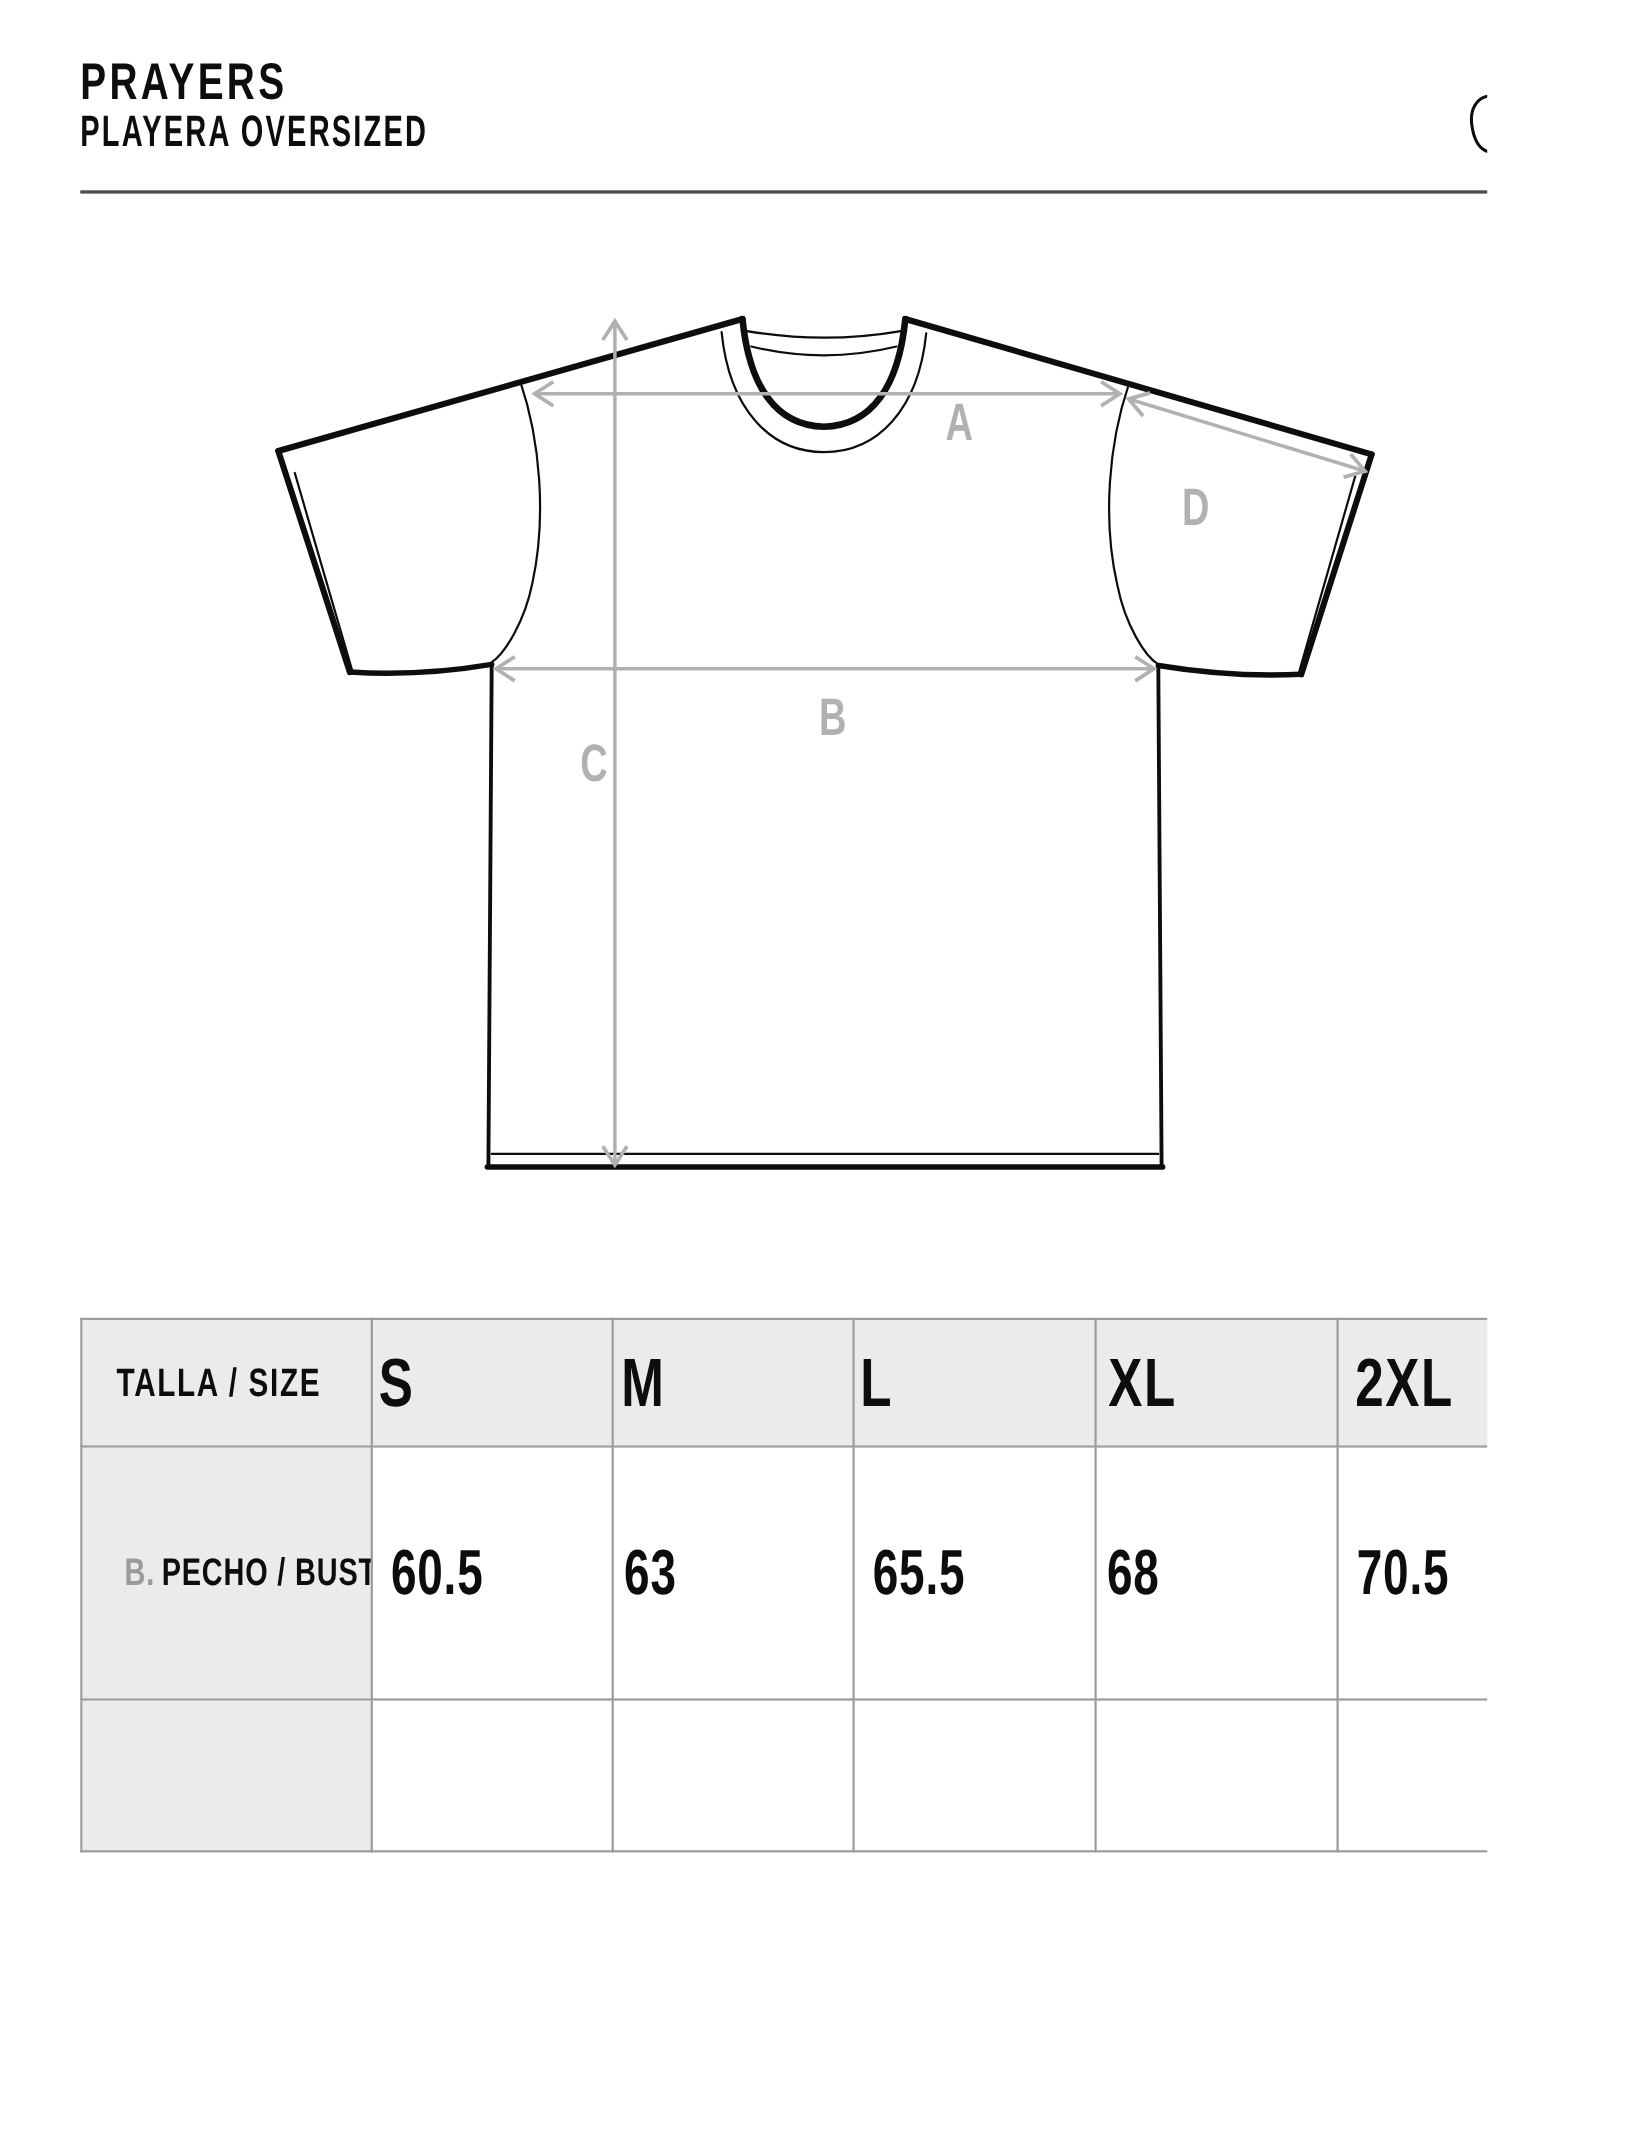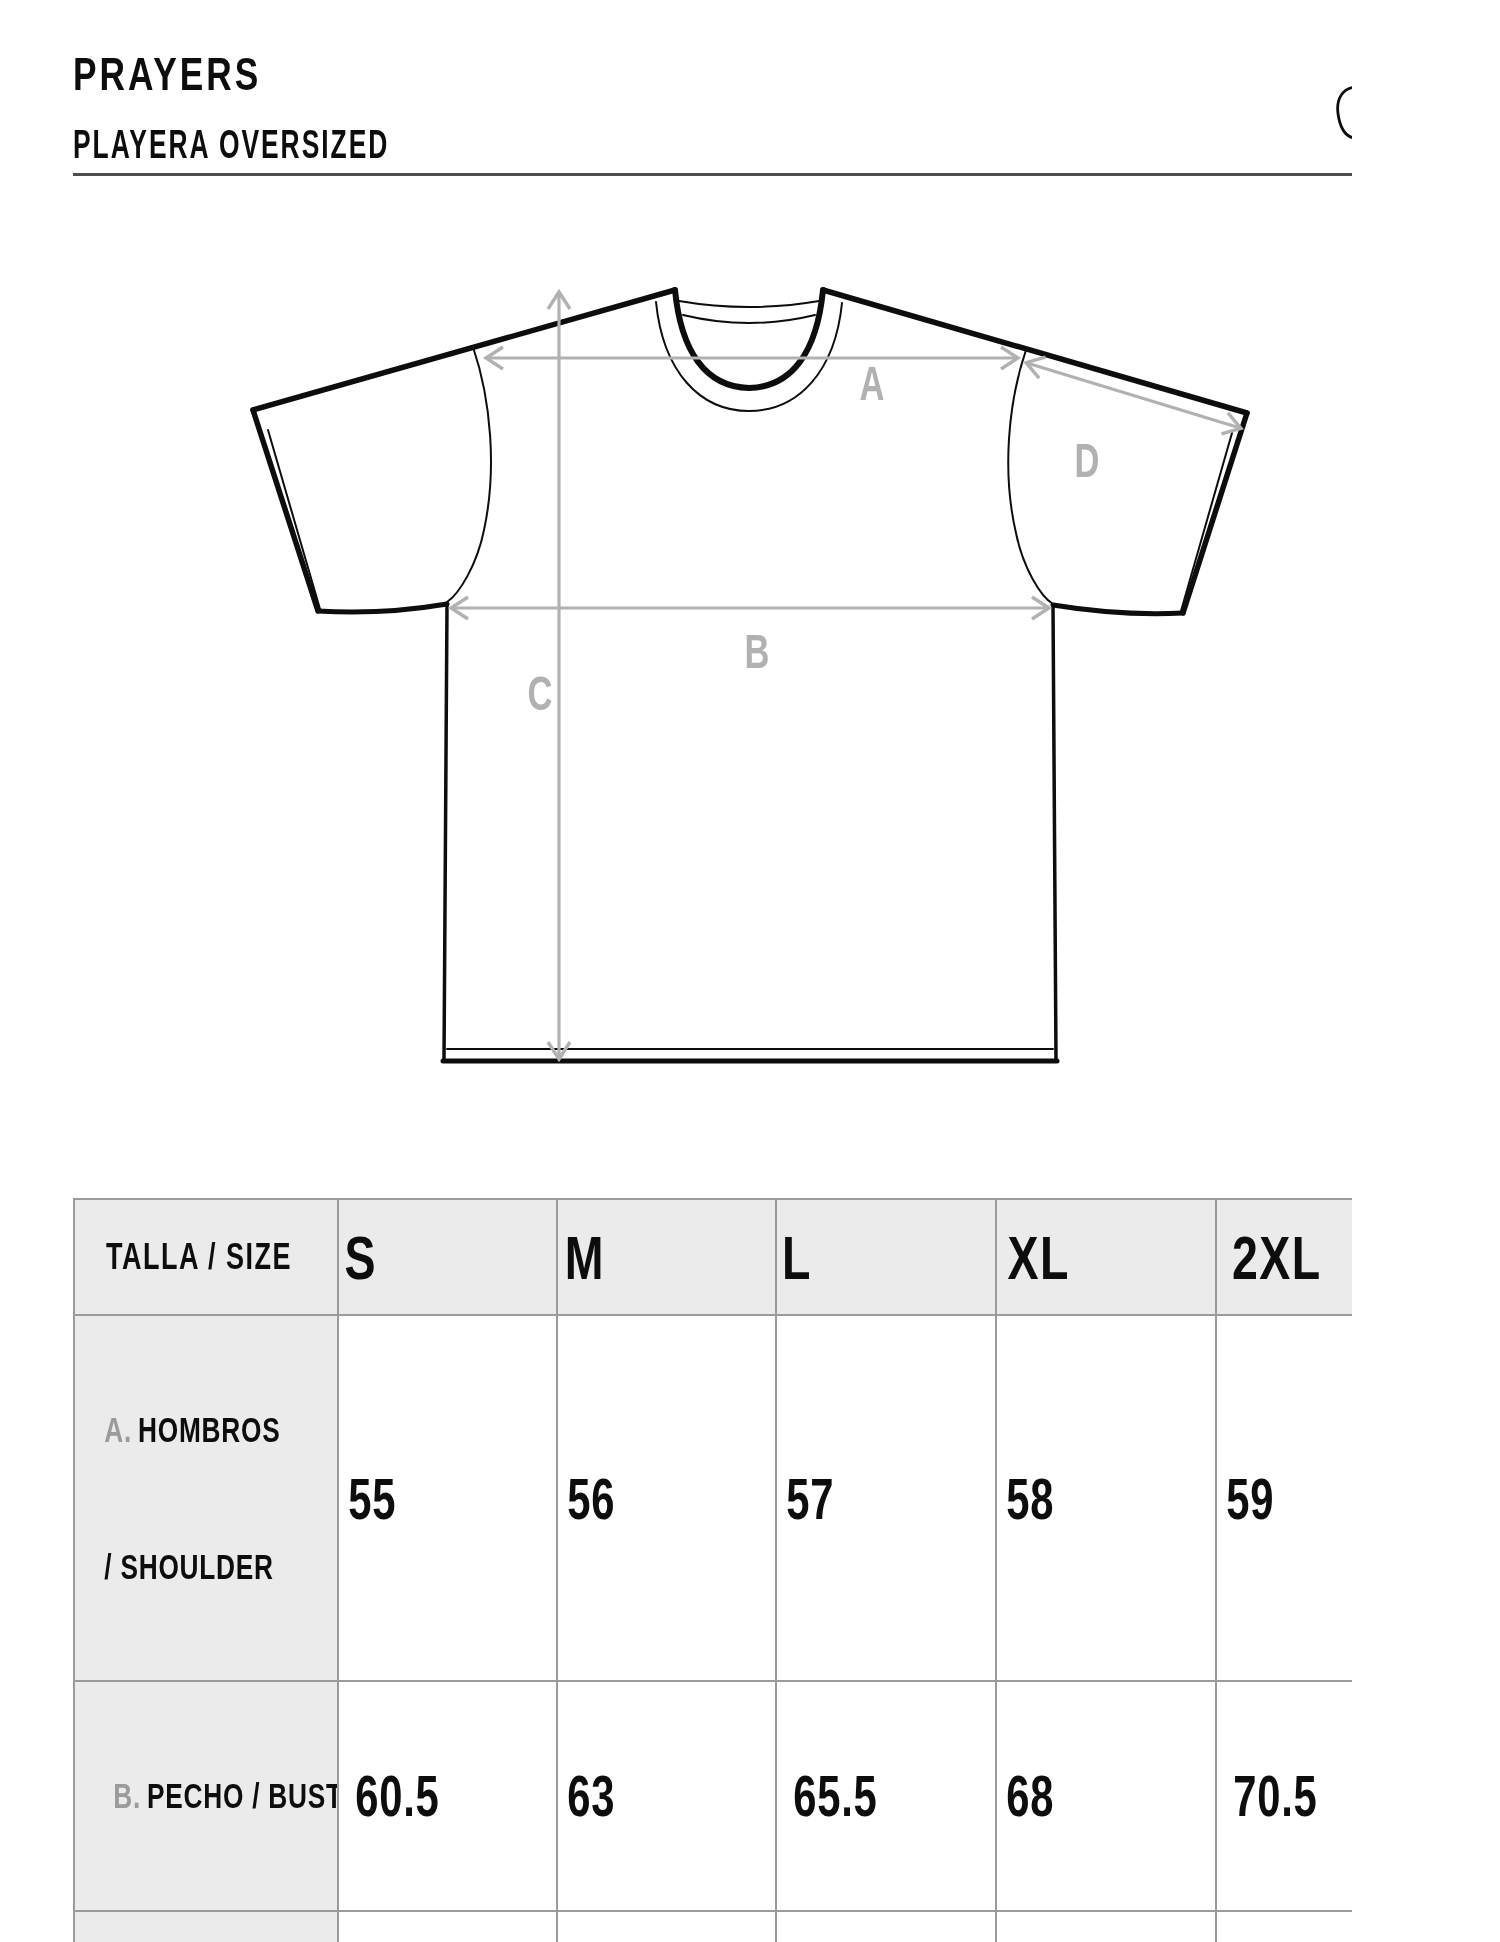--- a/index.html
+++ b/index.html
@@ -8,21 +8,21 @@
     font-family:"Liberation Sans", sans-serif; color:#0d0d0d; overflow:hidden;
   }
   .cond { display:inline-block; transform:scaleX(0.75); transform-origin:50% 50%;
           white-space:pre; font-weight:bold; }
   .cond-left { transform-origin:0 50%; }
 
   
   .brand-title { position:absolute; left:73px; top:50px; font-size:47px;
                  letter-spacing:4px; line-height:1; }
   .product-title { position:absolute; left:73px; top:100px; font-size:40px;
-                   letter-spacing:3px; line-height:1;margin-top:24px; }
+                   letter-spacing:3px; line-height:1; }
   .header-rule { position:absolute; left:73px; top:173px; width:1356px; height:0;
                  border-top:3px solid #4c4c4c; }
   .logo-box { position:absolute; left:1310px; top:33px; width:130px; height:118px; }
 
   
   .diagram-box { position:absolute; left:150px; top:215px; width:1200px; height:905px; }
 
   
   .size-table { position:absolute; left:73px; top:1198px; width:1362px;
                 border-collapse:collapse; table-layout:fixed; }
@@ -136,33 +136,20 @@
       <td class="cell-gray">
         <span class="cond corner-txt">TALLA / SIZE</span>
       </td>
       <td class="cell-gray"><span class="cond size-txt">S</span></td>
       <td class="cell-gray"><span class="cond size-txt">M</span></td>
       <td class="cell-gray"><span class="cond size-txt">L</span></td>
       <td class="cell-gray"><span class="cond size-txt">XL</span></td>
       <td class="cell-gray"><span class="cond size-txt">2XL</span></td>
     </tr>
 
-    <tr class="row-data">
-      <td class="cell-gray">
-        <div class="cond lbl-txt">
-          <div><span class="pfx">A.</span><span>HOMBROS</span></div>
-          <div>/ SHOULDER</div>
-        </div>
-      </td>
-      <td><span class="cond num-txt">55</span></td>
-      <td><span class="cond num-txt">56</span></td>
-      <td><span class="cond num-txt">57</span></td>
-      <td><span class="cond num-txt">58</span></td>
-      <td><span class="cond num-txt">59</span></td>
-    </tr>
 
     <tr class="row-data">
       <td class="cell-gray">
         <div class="cond lbl-txt">
           <div><span class="pfx">B.</span><span>PECHO / BUST</span></div>
         </div>
       </td>
       <td><span class="cond num-txt">60.5</span></td>
       <td><span class="cond num-txt">63</span></td>
       <td><span class="cond num-txt">65.5</span></td>

